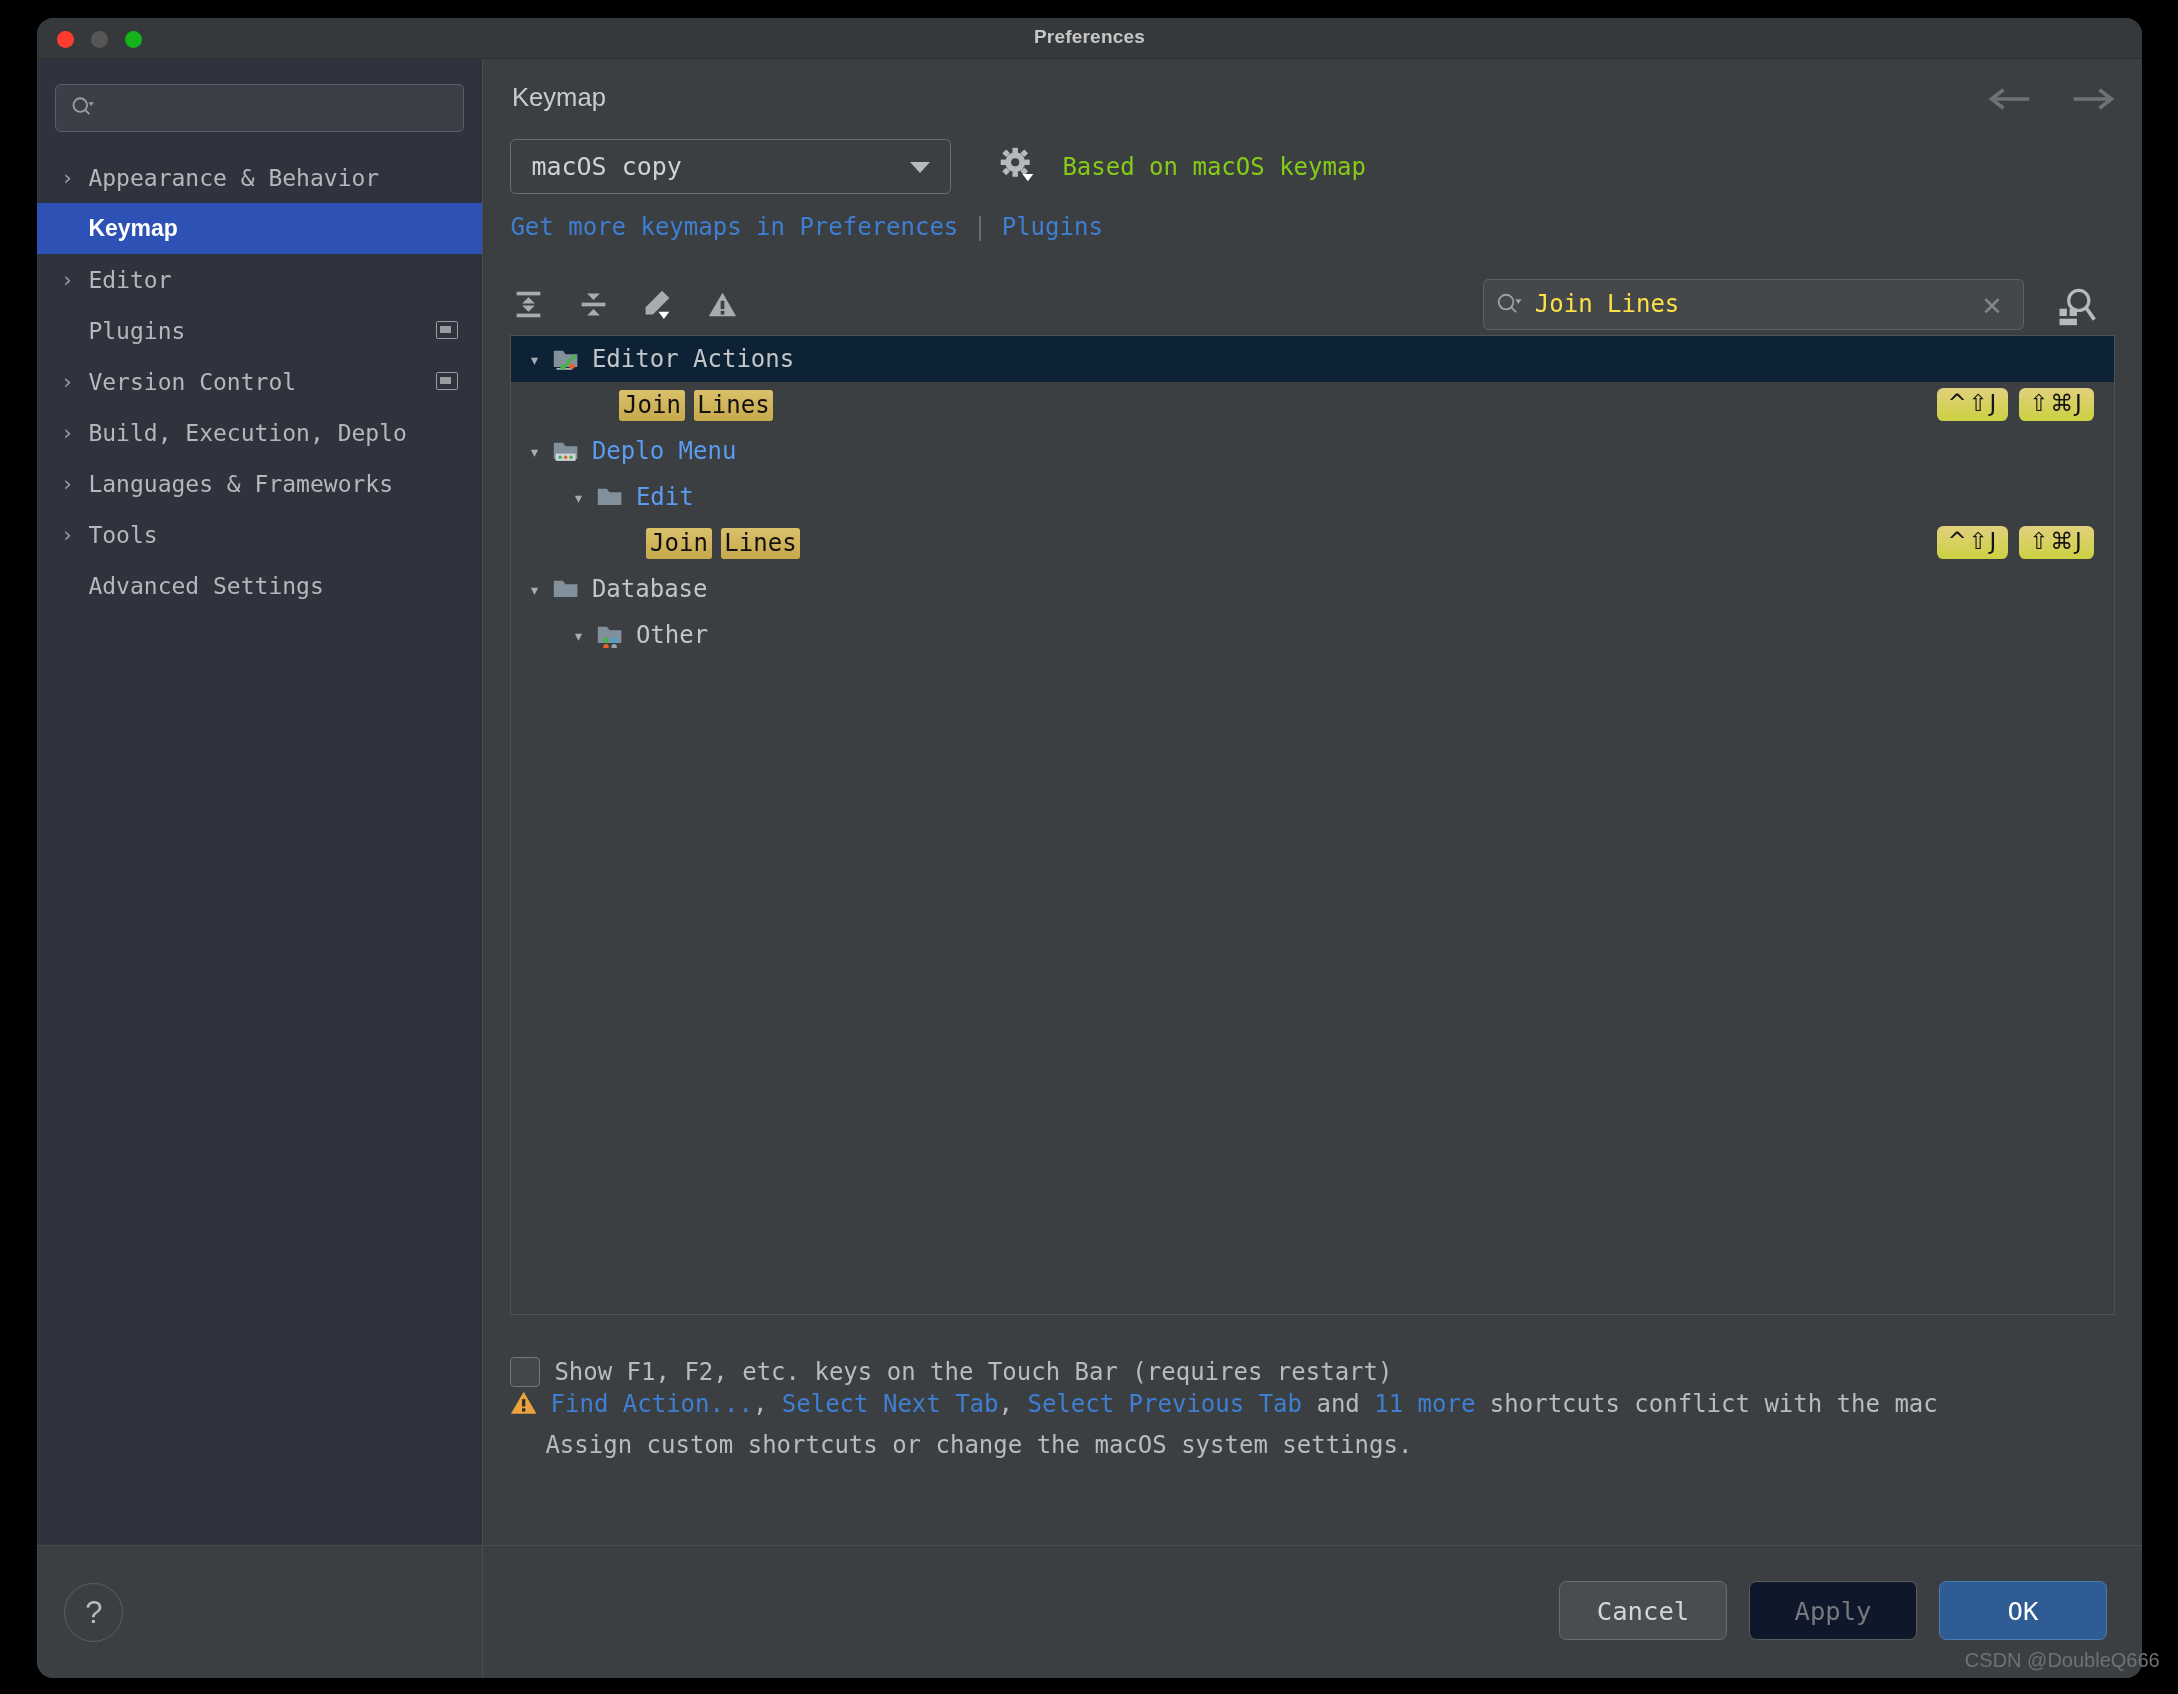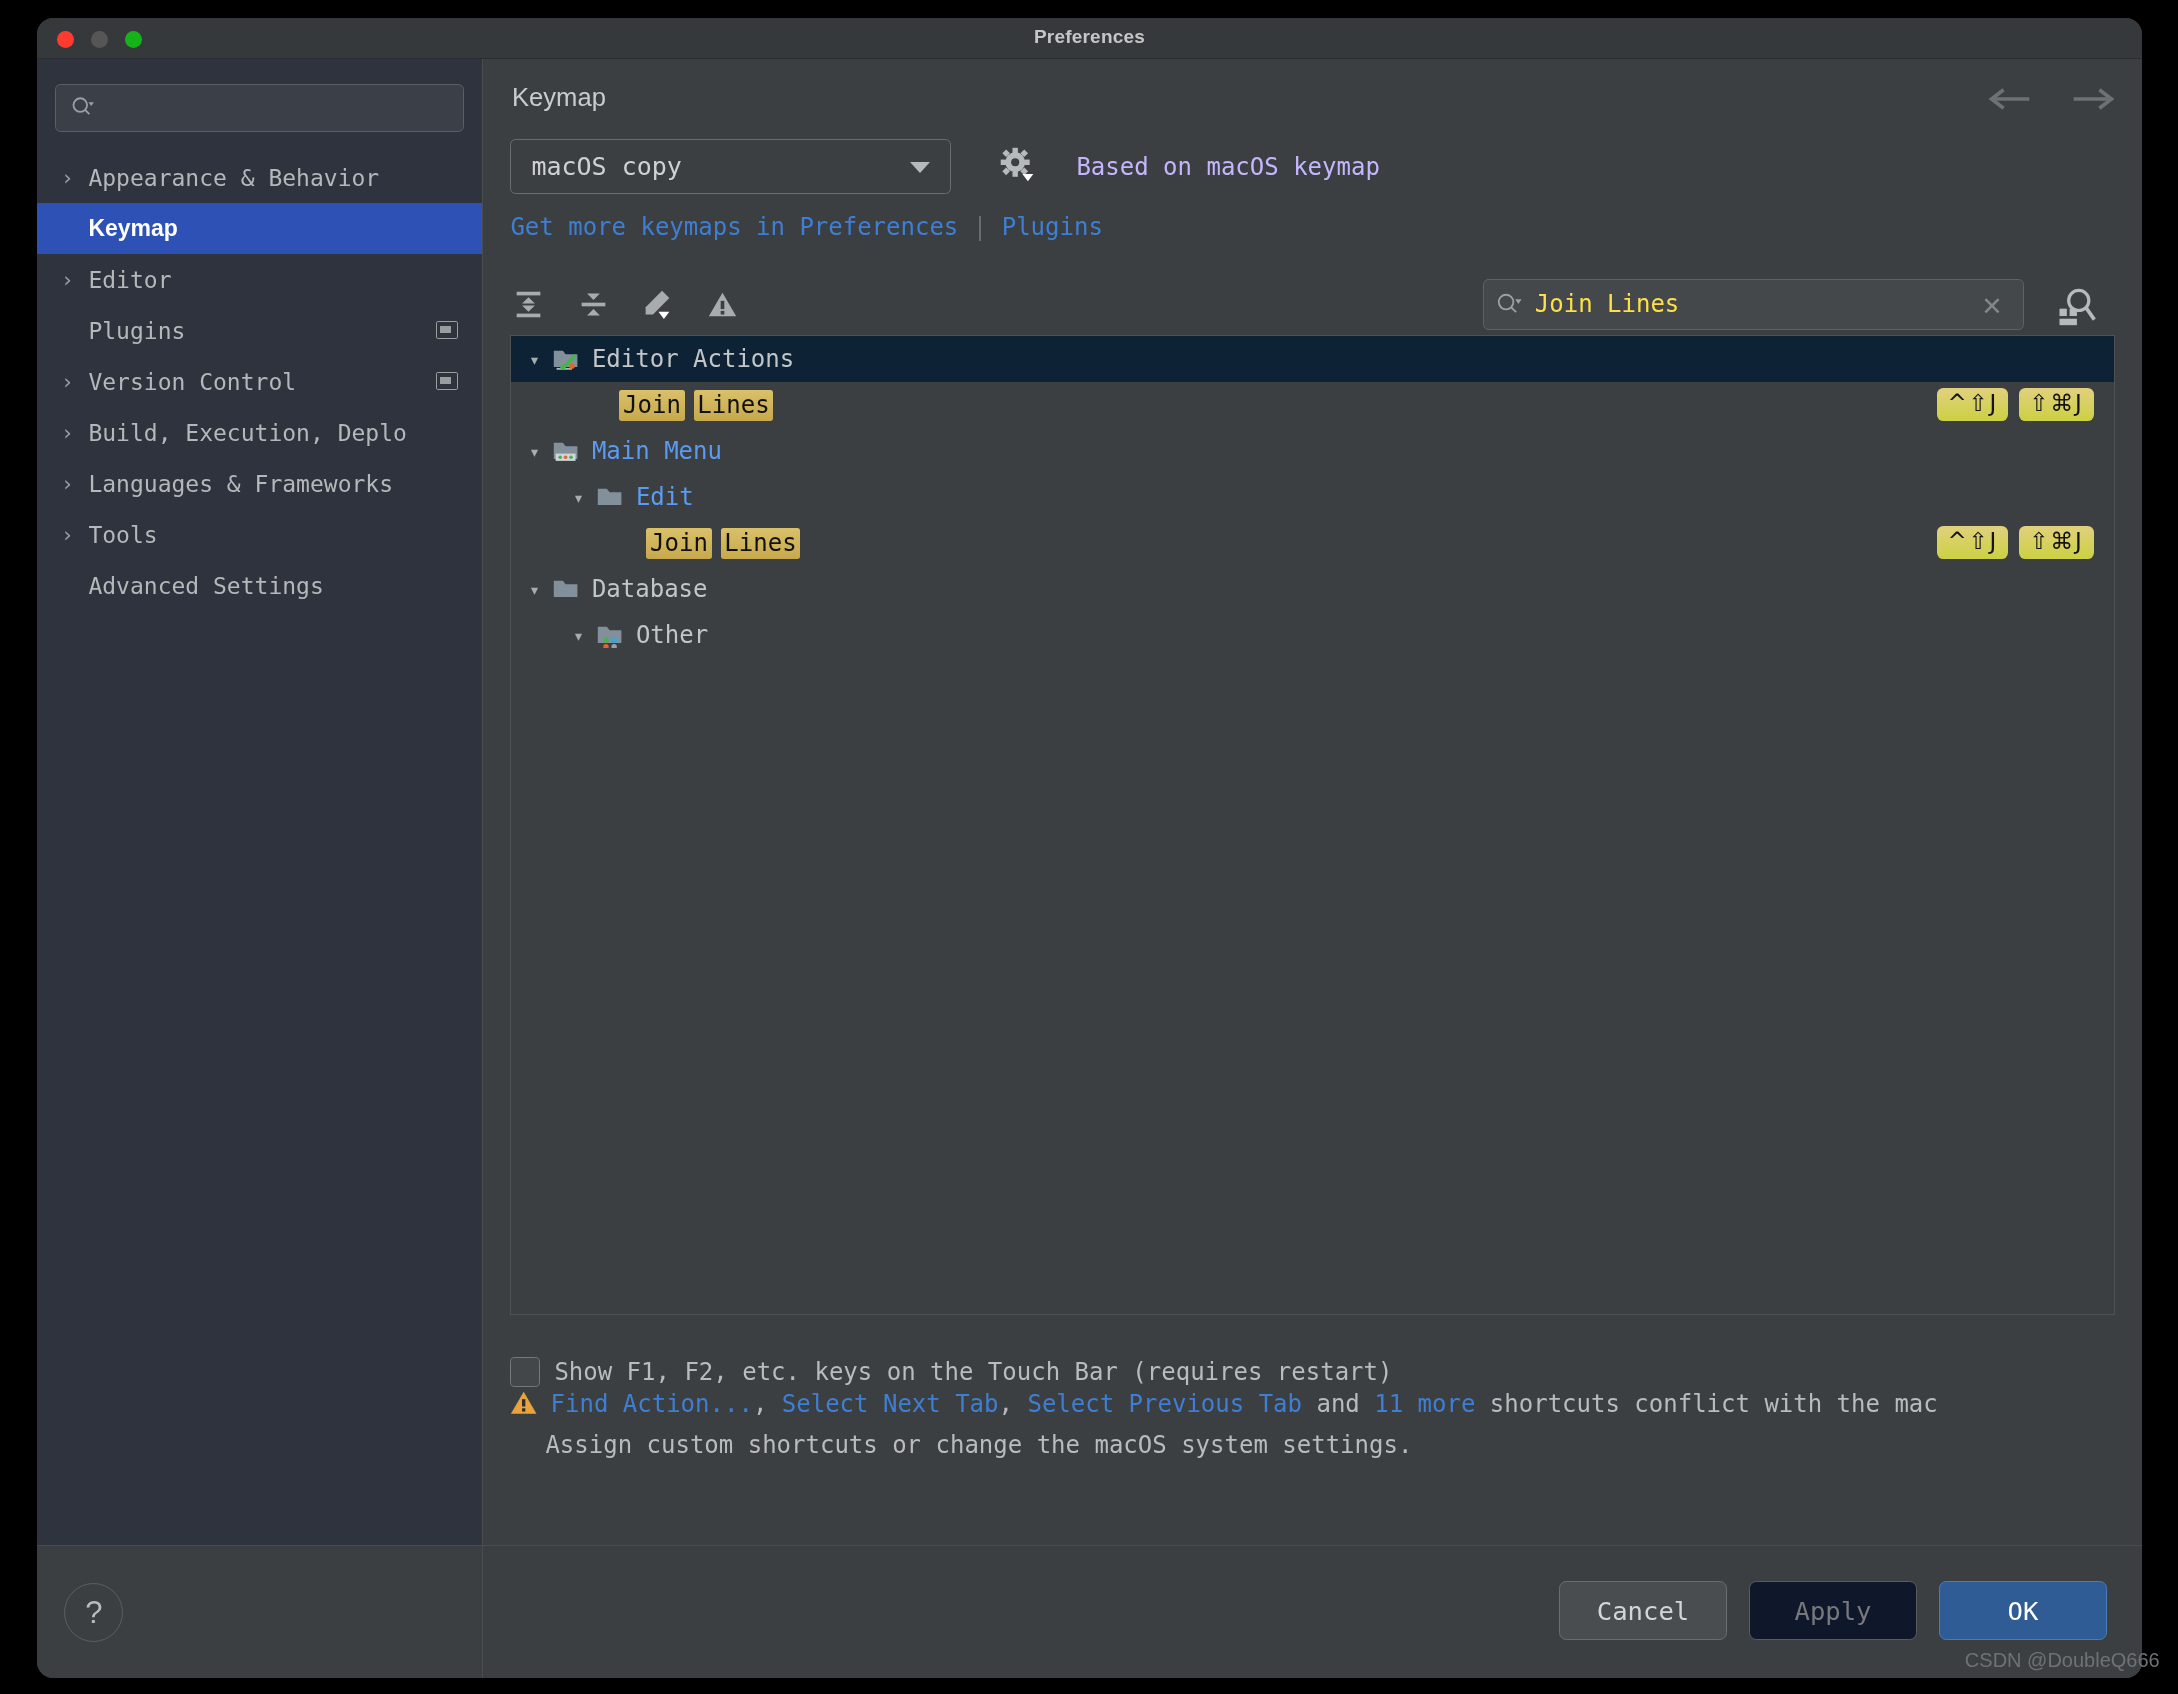--- a/index.html
+++ b/index.html
@@ -87,21 +87,21 @@
     border-radius:5.5px;position:relative;display:flex;align-items:center;
   }
   .combo .val{margin-left:20px;font-size:25px;color:#cfd2d4;}
   .combo .caret{
     position:absolute;right:20px;top:22px;width:0;height:0;
     border-left:10px solid transparent;border-right:10px solid transparent;
     border-top:11px solid #b7babc;
   }
   .gear{margin-left:38px;position:relative;}
   .based{
-    margin-left:31px;font-size:24px;color:#c4b5fd;white-space:nowrap;
+    margin-left:17px;font-size:24px;color:#84cc16;white-space:nowrap;
   }
   .getmore{
     position:absolute;left:27.4px;top:154px;font-size:24px;color:#3e7fd4;
     white-space:nowrap;
   }
   .getmore .sep{color:#6a6d70;}
   
   .tree-toolbar{
     position:absolute;left:27.4px;top:216px;right:27.4px;height:58px;
     display:flex;align-items:center;
@@ -396,21 +396,21 @@
           <span class="chev">▾</span>
           <span class="ficon">
             <svg width="29" height="25.6" viewBox="0 0 32 28">
               <path d="M2 4h10l3 4h13v14H2z" fill="#82909c"></path>
               <rect x="4" y="16" width="22" height="8" fill="#cfd6db"></rect>
               <circle cx="9" cy="20" r="2" fill="#4caf50"></circle>
               <circle cx="15" cy="20" r="2" fill="#e8622a"></circle>
               <circle cx="21" cy="20" r="2" fill="#4caf50"></circle>
             </svg>
           </span>
-          <span class="tlabel blue">Main Menu</span>
+          <span class="tlabel blue">Deplo Menu</span>
         </div>
 
         <div class="trow" style="padding-left:55px;">
           <span class="chev">▾</span>
           <span class="ficon">
             <svg width="29" height="25.6" viewBox="0 0 32 28">
               <path d="M2 4h10l3 4h13v14H2z" fill="#82909c"></path>
             </svg>
           </span>
           <span class="tlabel blue">Edit</span>

